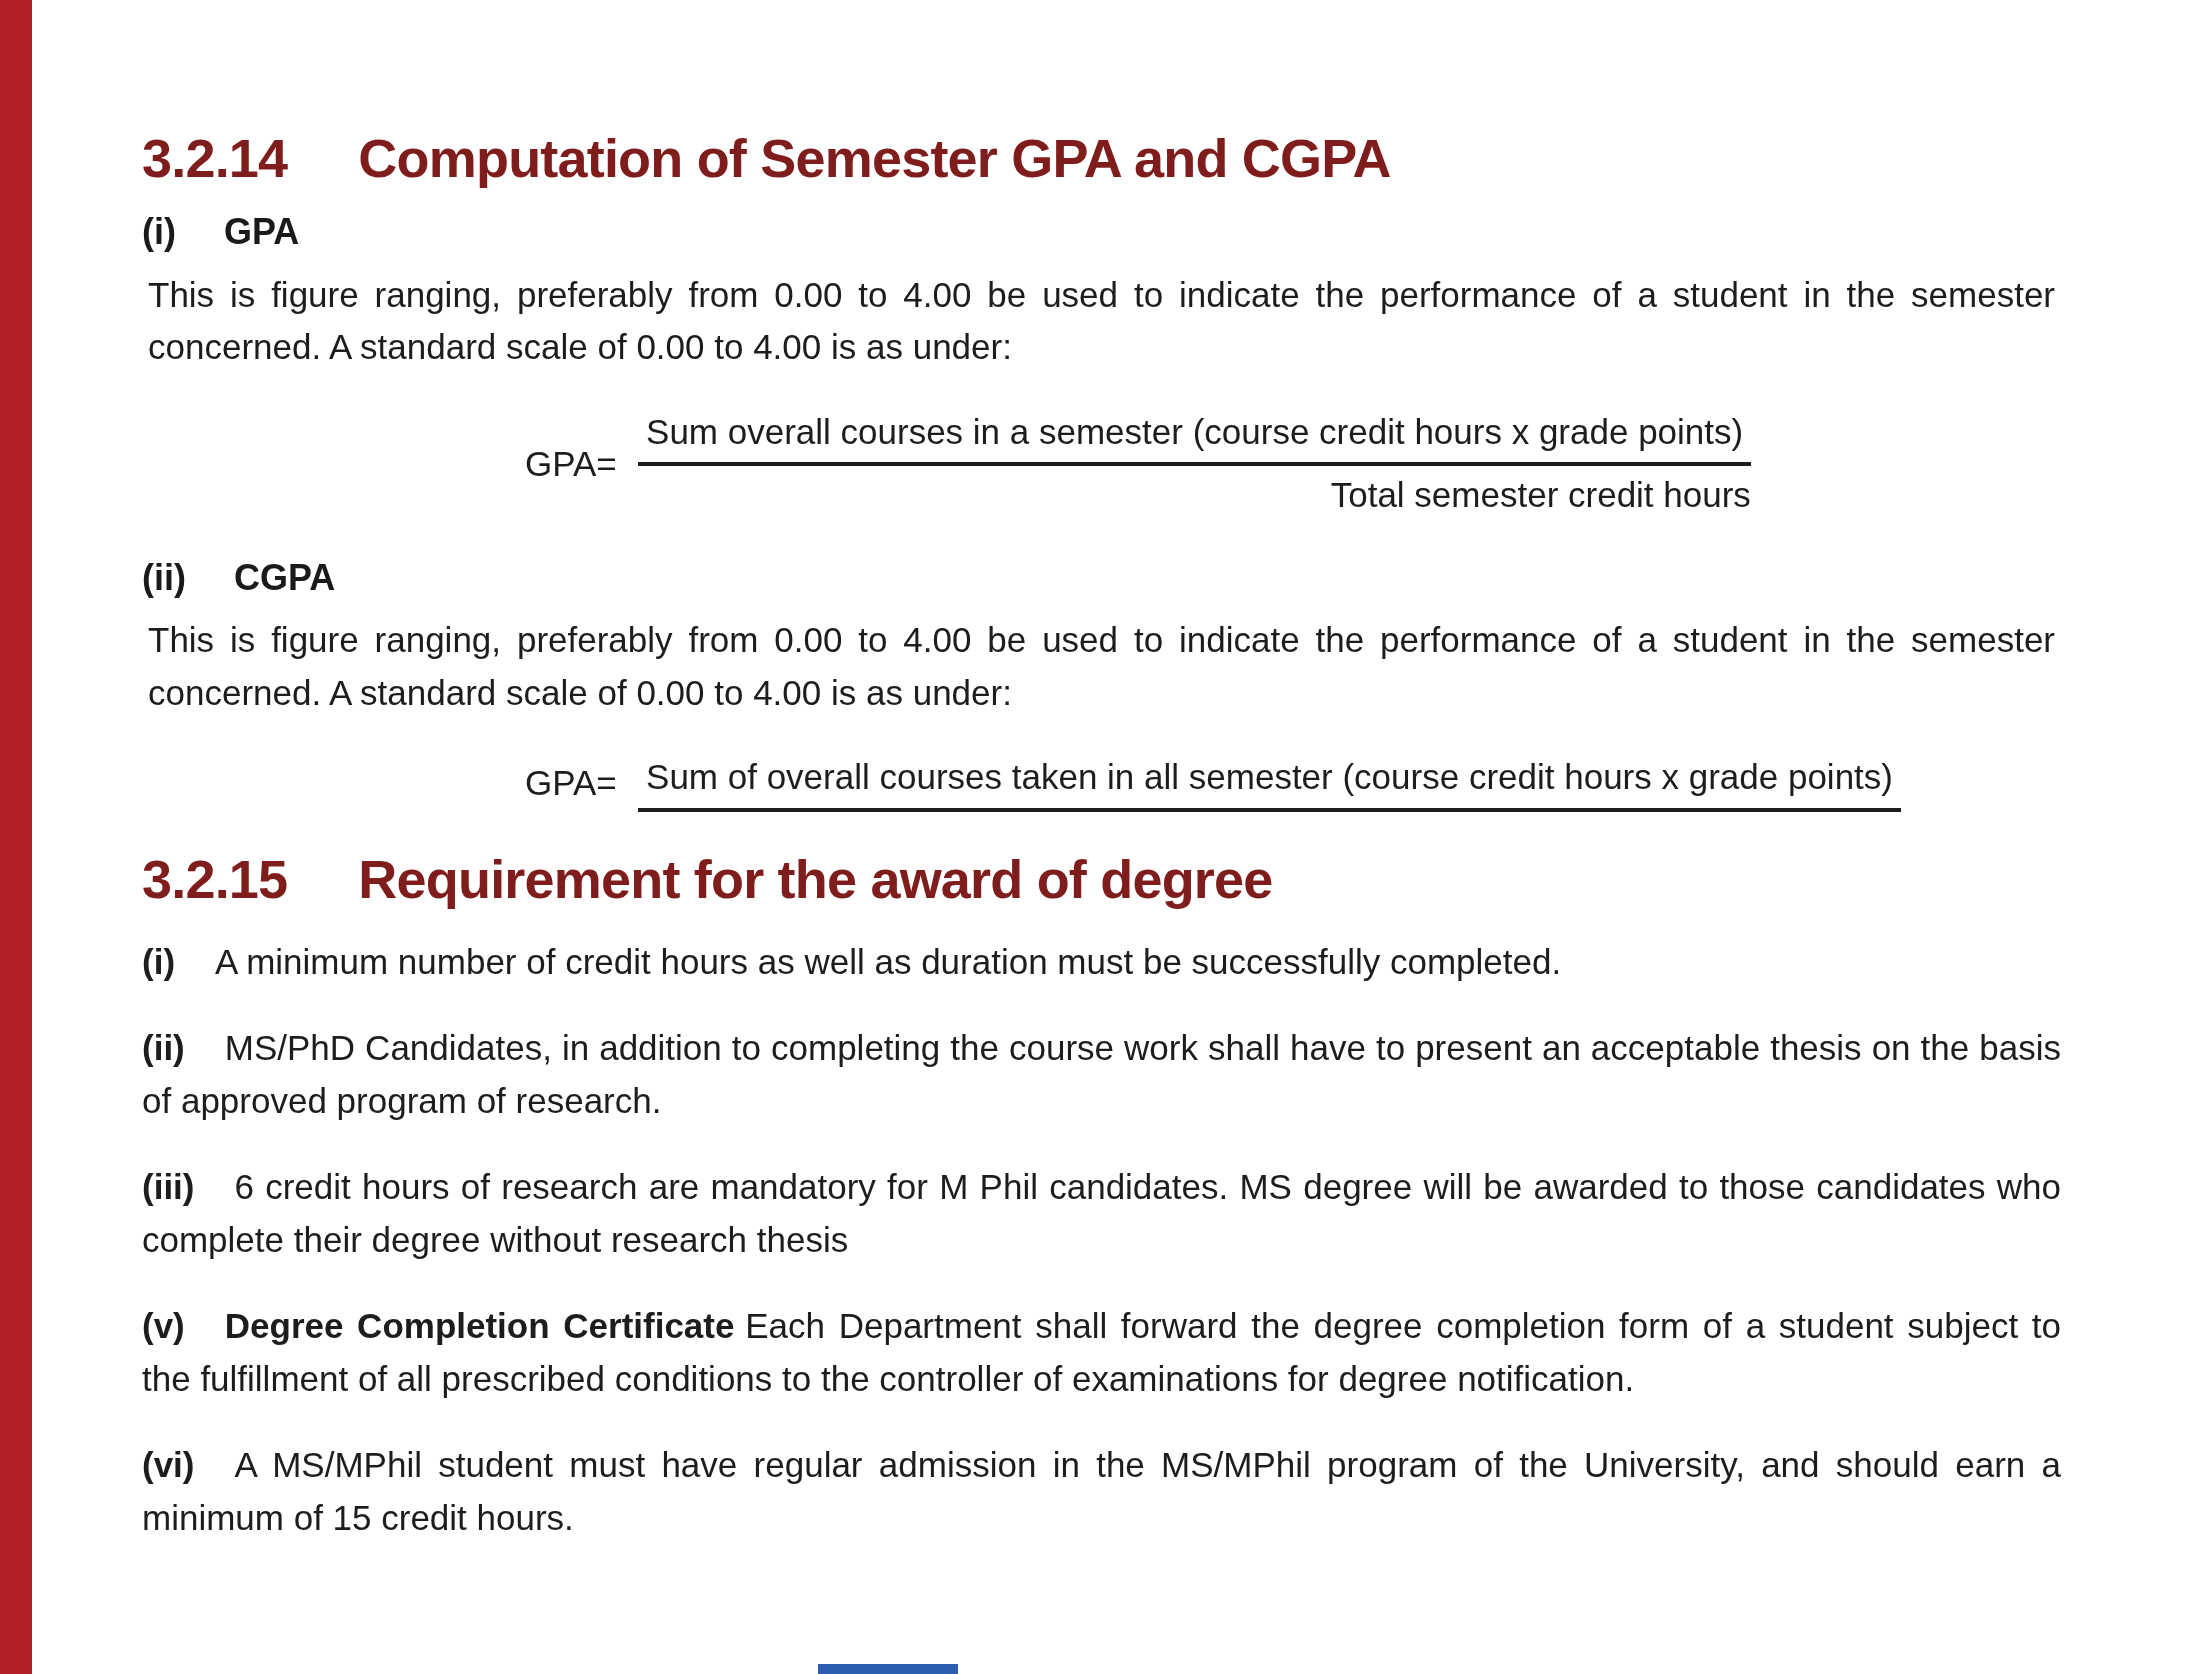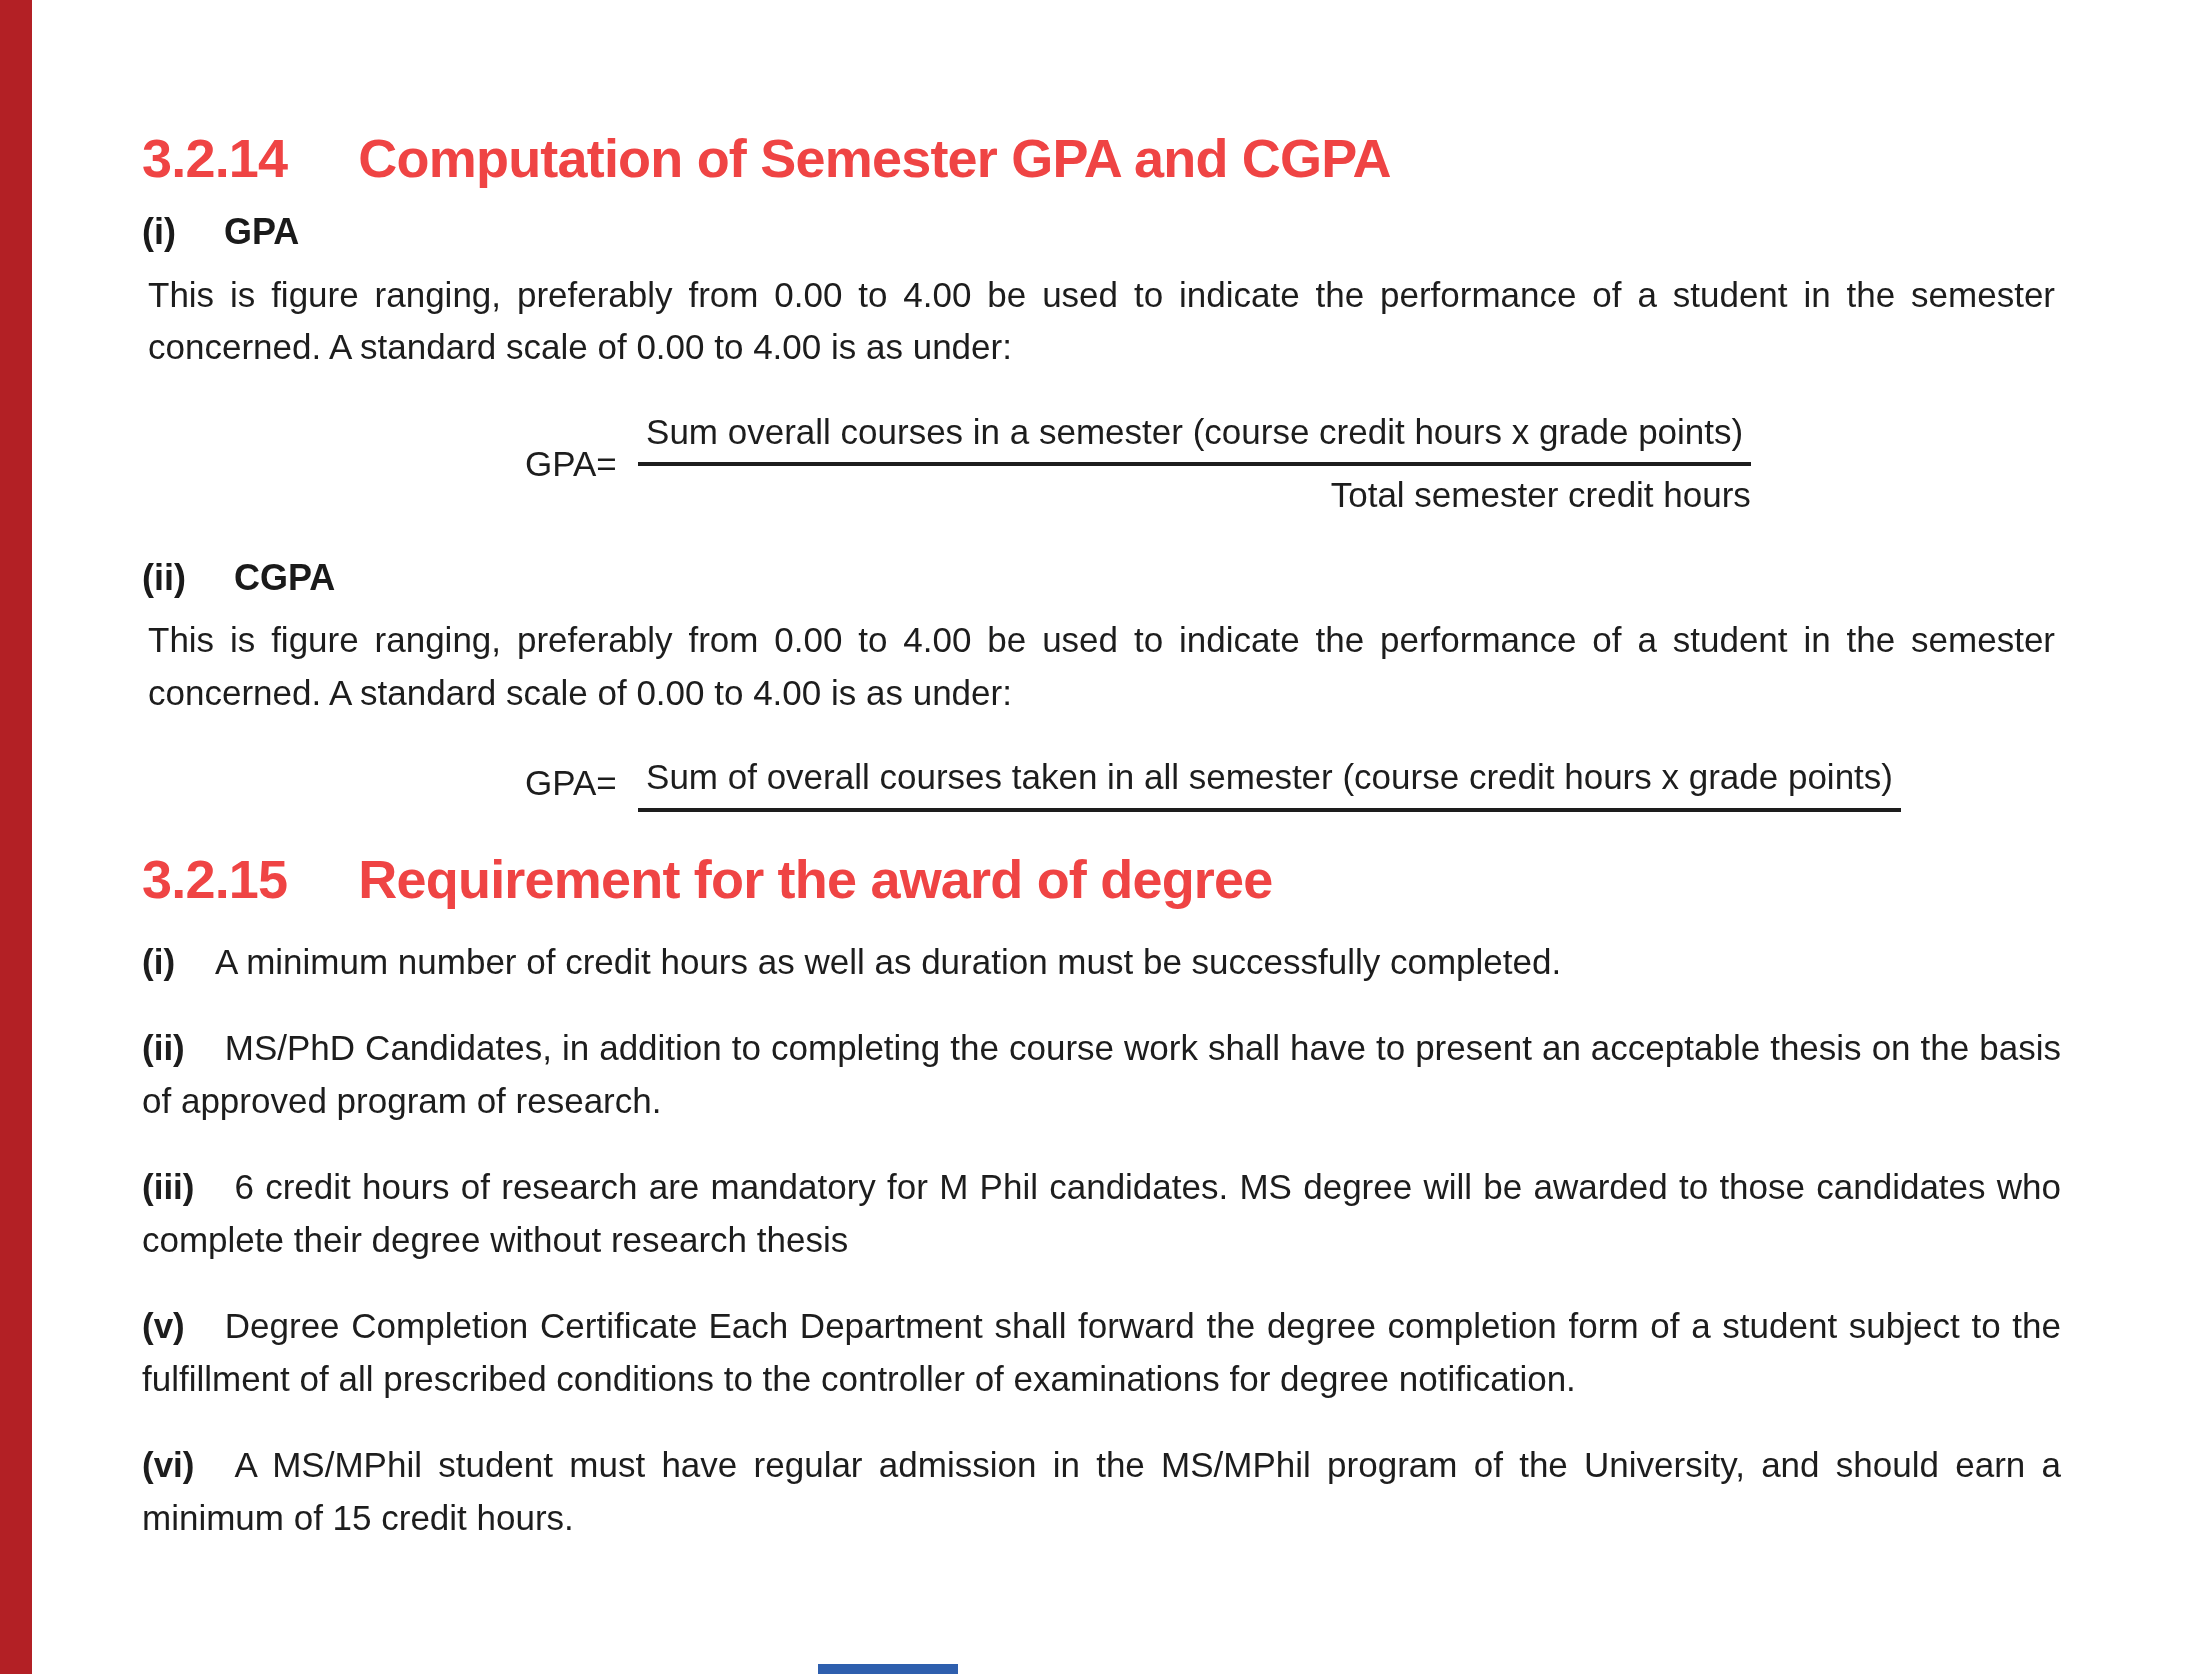--- a/index.html
+++ b/index.html
@@ -31,21 +31,21 @@
     position: absolute;
     left: 142px;
     top: 129px;
     width: 1919px;
   }
 
   .section-heading {
     display: flex;
     align-items: baseline;
     gap: 71px;
-    color: #ef4444;
+    color: #7f1d1d;
     font-weight: 700;
     font-size: 54px;
     line-height: 1.08;
     letter-spacing: -0.8px;
     margin: 0 0 23px 0;
   }
   .section-heading .num { flex: 0 0 auto; }
 
   .subhead {
     font-weight: 700;
@@ -87,21 +87,21 @@
 
   .req-item {
     font-size: 35px;
     line-height: 1.5;
     text-align: justify;
     margin: 34px 0 0 0;
   }
   .req-item:first-of-type { margin-top: 0; }
   .item-label { font-weight: 700; font-size: 35px; }
   .item-label::after { content: ""; display: inline-block; width: 40px; }
-  .item-lead:not(:empty) { font-weight: 400; margin-right: 10.8px; }
+  .item-lead:not(:empty) { font-weight: 700; margin-right: 10.8px; }
 
   .subsection { margin-top: 4.6px; }
 </style>
 </head>
 <body>
 
 <div class="side-band"></div>
 <div class="footer-strip"></div>
 
 <div class="content">

